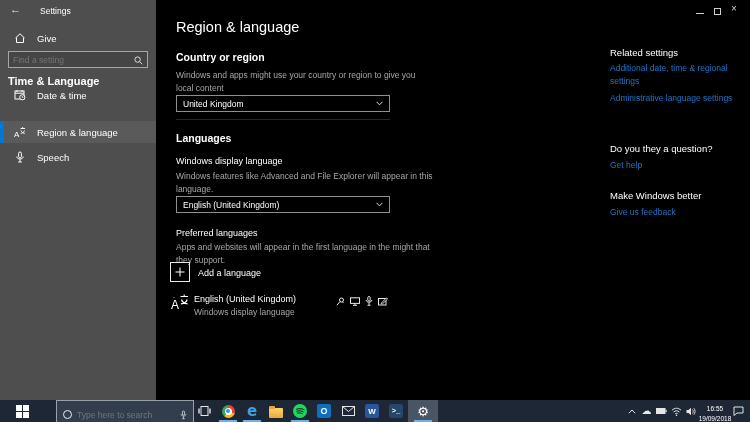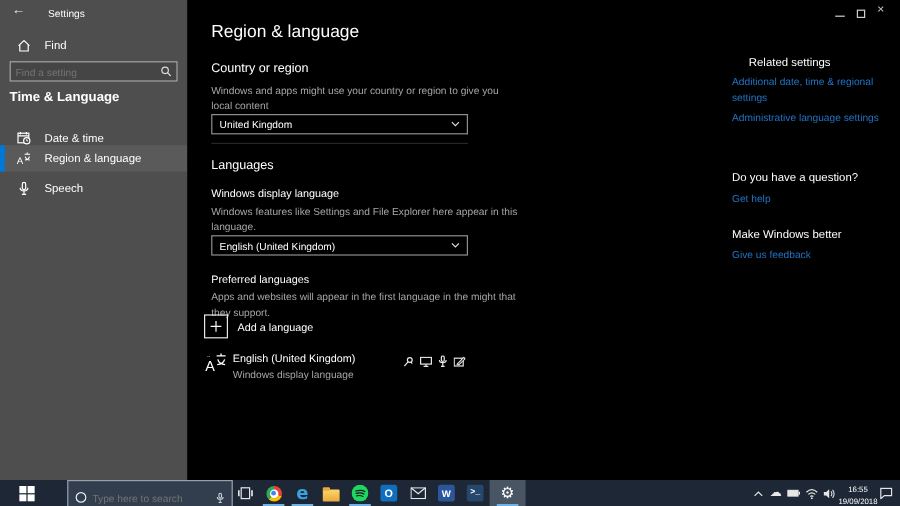--- a/index.html
+++ b/index.html
@@ -24,21 +24,21 @@
   .nav-selected{ background:rgba(255,255,255,.07); }
   .accent-bar{ position:absolute; left:0; top:0; width:4px; height:22px; background:#0078d7; }
   .search-box{ left:8px; top:51px; width:140px; height:17px; background:#454545;
                border:1px solid #a6a6a6; display:flex; align-items:center; padding:0 4px; }
   .search-box input{ flex:1; min-width:0; background:transparent; border:0; outline:0;
                color:#f2f2f2; font-size:8.5px; font-family:inherit; }
   .section-label{ left:8px; top:75px; font-size:11px; font-weight:bold; }
 
   
   .page-title{ left:176px; top:19px; font-size:14.5px; font-weight:400; }
-  .h2{ font-size:10.5px; font-weight:400; color:#fff;text-align:center; }
+  .h2{ font-size:10.5px; font-weight:700; color:#fff;text-align:center; }
   .lbl{ font-size:9px; color:#fff; }
   .desc{ font-size:8.5px; color:#a6a6a6; line-height:1.55; white-space:pre-line; }
   .select{ width:214px; height:17px; background:#000; border:1px solid #8f8f8f;
            display:flex; align-items:center; justify-content:space-between;
            padding:0 6px; font-size:8.5px; color:#fff; cursor:default; }
   .divider{ left:176px; top:119px; width:214px; height:1px; background:#262626; }
   .add-box{ left:170px; top:262px; width:20px; height:20px; border:1px solid #e8e8e8;
             display:flex; align-items:center; justify-content:center; }
   .feat-icons{ left:336px; top:296px; display:flex; gap:5px; align-items:center; }
 
@@ -86,36 +86,36 @@
   <div class="abs sidebar">
     <div class="abs back">←</div>
     <div class="abs app-title">Settings</div>
 
     <div class="nav-row" style="top:27px">
       <span class="ic">
         <svg width="12" height="12" viewBox="0 0 12 12">
             <path d="M1.5 6 L6 1.8 L10.5 6 M2.5 5.5 V10.5 H9.5 V5.5" stroke="#fff" stroke-width="1" fill="none"></path>
           </svg>
       </span>
-      <span>Find</span>
+      <span>Give</span>
     </div>
 
     <div class="abs search-box">
       <input placeholder="Find a setting" style="">
       <span>
         <svg width="9" height="9" viewBox="0 0 9 9">
             <circle cx="3.6" cy="3.6" r="2.7" stroke="#ddd" stroke-width="1" fill="none"></circle>
             <path d="M5.7 5.7 L8.3 8.3" stroke="#ddd" stroke-width="1"></path>
           </svg>
       </span>
     </div>
 
     <div class="abs section-label">Time &amp; Language</div>
 
-    <div class="nav-row" style="top:104px">
+    <div class="nav-row" style="top:84px">
       <span class="ic">
         <svg width="12" height="12" viewBox="0 0 12 12">
             <rect x="1" y="2" width="9" height="8" stroke="#fff" stroke-width="1" fill="none"></rect>
             <path d="M1 4.2 H10 M3 1 V3 M8 1 V3" stroke="#fff" stroke-width="1"></path>
             <circle cx="8.3" cy="8.3" r="2.6" stroke="#fff" stroke-width="1" fill="#4e4e4e"></circle>
             <path d="M8.3 7 V8.4 H9.4" stroke="#fff" stroke-width=".8" fill="none"></path>
           </svg>
       </span>
       <span>Date &amp; time</span>
     </div>
@@ -153,21 +153,21 @@
   </div>
 
   <div class="abs desc" style="left:176px;top:69px">Windows and apps might use your country or region to give you
 local content</div>
 
   <div class="abs divider"></div>
 
   <div class="abs h2" style="left:176px;top:132px">Languages</div>
 
   <div class="abs lbl" style="left:176px;top:156px">Windows display language</div>
-  <div class="abs desc" style="left:176px;top:170px">Windows features like Settings and File Explorer here appear in this
+  <div class="abs desc" style="left:176px;top:170px">Windows features like Advanced and File Explorer will appear in this
 language.</div>
 
   <div class="abs select" style="left:176px;top:196px">
     <span>English (United Kingdom)</span>
     <svg width="7" height="5" viewBox="0 0 7 5">
         <path d="M0.5 0.8 L3.5 3.8 L6.5 0.8" stroke="#ddd" stroke-width="1" fill="none"></path>
       </svg>
   </div>
 
   <div class="abs lbl" style="left:176px;top:228px">Preferred languages</div>
@@ -203,26 +203,26 @@
     <svg width="8" height="10" viewBox="0 0 8 10">
         <rect x="2.8" y="0.5" width="2.4" height="4.6" rx="1.2" stroke="#e8e8e8" stroke-width="1" fill="none"></rect>
         <path d="M1.2 4 C1.2 7 6.8 7 6.8 4 M4 6.8 V9 M2.5 9.3 H5.5" stroke="#e8e8e8" stroke-width="1" fill="none"></path>
       </svg>
     <svg width="10" height="9" viewBox="0 0 10 9">
         <rect x="0.5" y="1.5" width="7.5" height="6.5" stroke="#e8e8e8" stroke-width="1" fill="none"></rect>
         <path d="M3 6.5 L8.5 0.8 L9.6 2 L4.3 7 Z" stroke="#e8e8e8" stroke-width=".9" fill="#000"></path>
       </svg>
   </div>
 
-  <div class="abs rel-h" style="left:624px;top:47px">Related settings</div>
+  <div class="abs rel-h" style="left:610px;top:47px">Related settings</div>
   <div class="abs rel-link" style="left:610px;top:62px">Additional date, time &amp; regional
 settings</div>
   <div class="abs rel-link" style="left:610px;top:92px">Administrative language settings</div>
 
-  <div class="abs rel-h" style="left:610px;top:143px">Do you have a question?</div>
+  <div class="abs rel-h" style="left:610px;top:143px">Do you they a question?</div>
   <div class="abs rel-link" style="left:610px;top:159px">Get help</div>
 
   <div class="abs rel-h" style="left:610px;top:190px">Make Windows better</div>
   <div class="abs rel-link" style="left:610px;top:206px">Give us feedback</div>
 
   <div class="abs taskbar">
 
     <div class="tb-app" style="left:14px">
       <svg width="13" height="13" viewBox="0 0 13 13">
           <rect x="0" y="0" width="6" height="6" fill="#fff"></rect>

